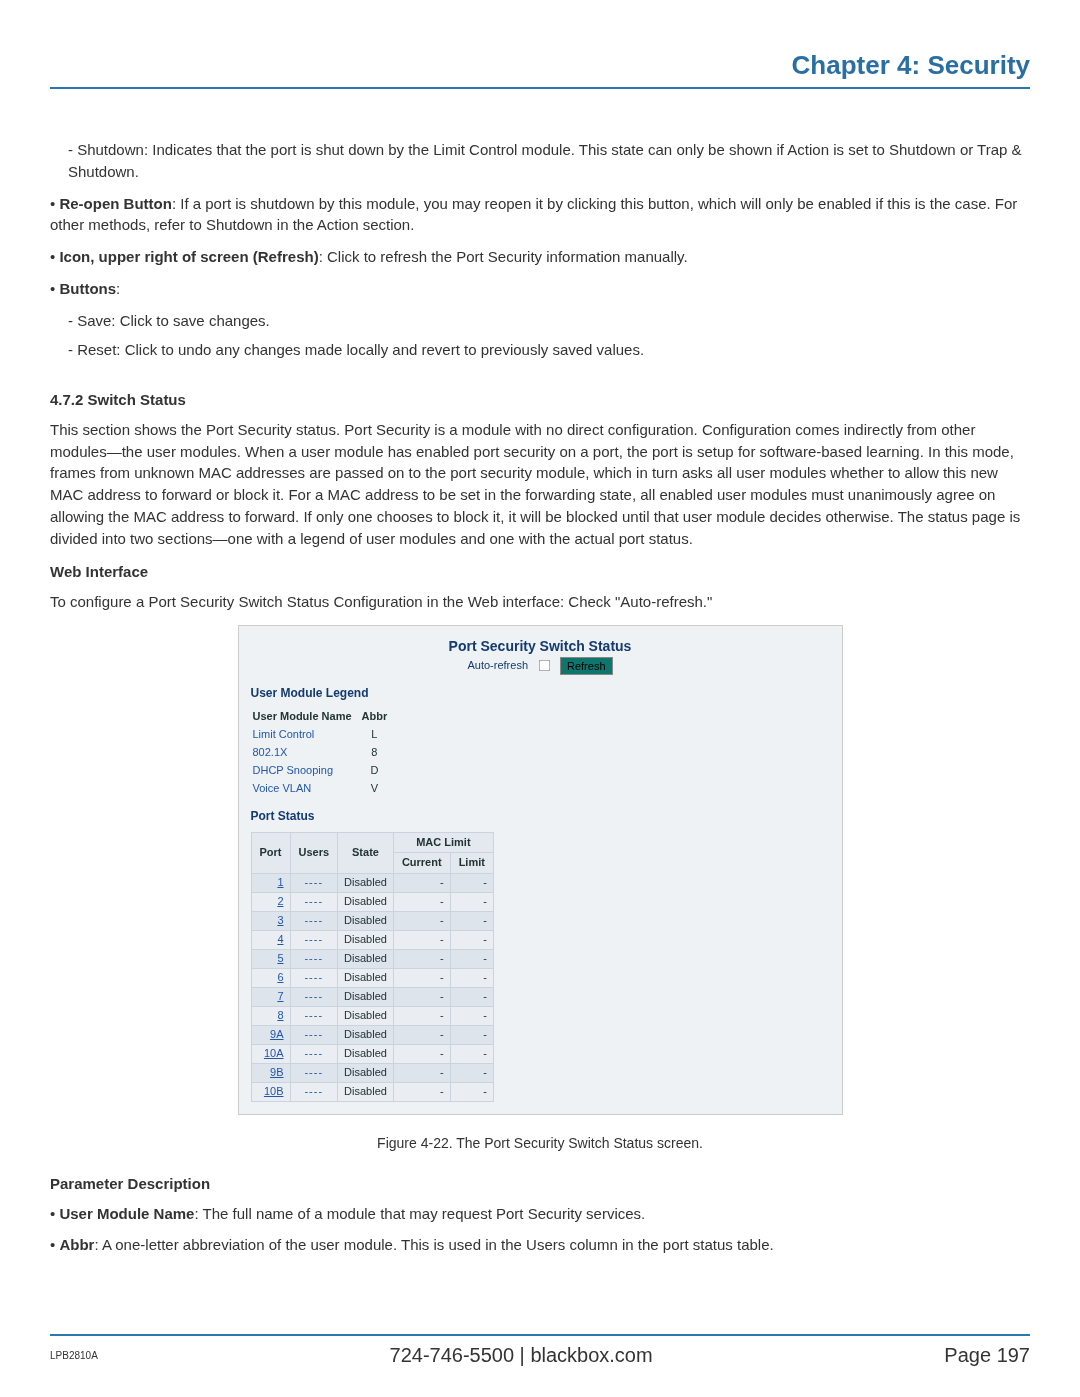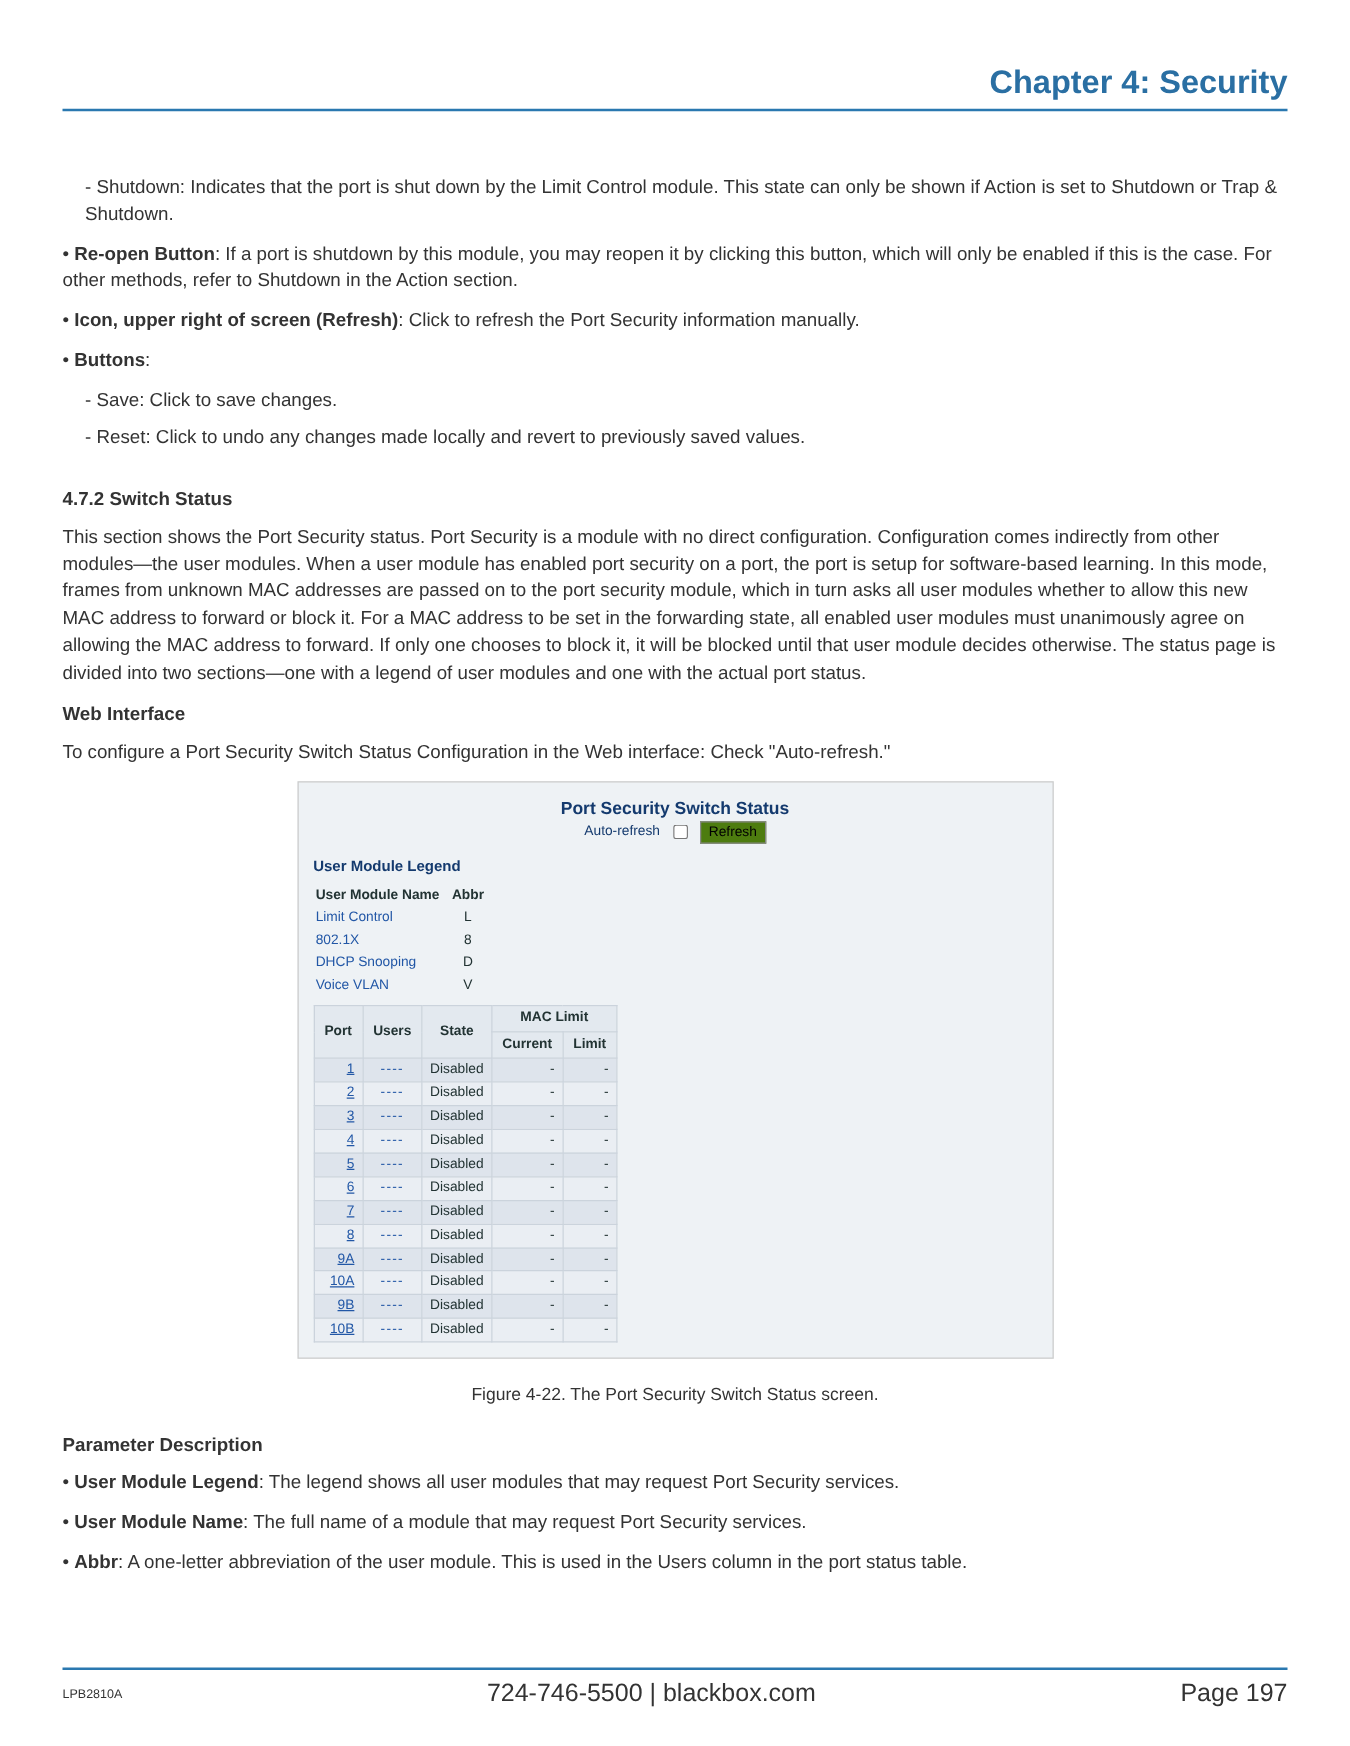--- a/index.html
+++ b/index.html
@@ -50,21 +50,21 @@
     padding: 10px 12px 12px 12px;
     box-sizing: border-box;
     position: relative;
     font-family: Tahoma, Arial, sans-serif;
     font-size: 11px;
   }
   .shot-head { display:flex; justify-content: space-between; align-items: center; flex-direction: column; }
   .shot-title { color:#143a6e; font-size: 14px; font-weight: 700; }
   .shot-ctrl { display:flex; align-items:center; gap:6px; color:#143a6e; }
   .shot-ctrl input[type=checkbox]{ transform: scale(0.9); }
-  .shot-ctrl button { background:#4d7c0f; border:1px solid #888; font-size:11px; padding:0 6px; height:18px; cursor:pointer; }
+  .shot-ctrl button { background:#0f766e; border:1px solid #888; font-size:11px; padding:0 6px; height:18px; cursor:pointer; }
   .shot-sec { color:#143a6e; font-weight:700; margin-top:10px; font-size:12px; }
 
   table.legend, table.ports {
     border-collapse: collapse;
     margin-top: 6px;
     font-size: 11px;
     color: #233;
   }
   table.legend th, table.legend td { padding: 1px 8px 1px 2px; text-align: left; }
   table.legend th { font-weight:700; }
@@ -157,20 +157,21 @@
               <td>DHCP Snooping</td>
               <td class="abbr">D</td>
             </tr>
             <tr>
               <td>Voice VLAN</td>
               <td class="abbr">V</td>
             </tr>
           </tbody>
       </table>
 
+      <div class="shot-sec">Port Status</div>
       <table class="ports">
         <thead>
           <tr>
             <th rowspan="2">Port</th>
             <th rowspan="2">Users</th>
             <th rowspan="2">State</th>
             <th colspan="2">MAC Limit</th>
           </tr>
           <tr>
             <th>Current</th>
@@ -263,23 +264,20 @@
               <td style="text-align:right;">-</td>
             </tr>
           </tbody>
       </table>
     </div>
 
     <div class="figcap">Figure 4-22. The Port Security Switch Status screen.</div>
 
     <div class="h2" style="margin-top:0;">Parameter Description</div>
     <div class="bullet">•
-      <span class="lead">User Module Legend</span><span>: The legend shows all user modules that may request Port Security services.</span>
-    </div>
-    <div class="bullet">•
       <span class="lead">User Module Name</span><span>: The full name of a module that may request Port Security services.</span>
     </div>
     <div class="bullet">•
       <span class="lead">Abbr</span><span>: A one-letter abbreviation of the user module. This is used in the Users column in the port status table.</span>
     </div>
   </div>
 
   <div class="footer">
     <div class="left">LPB2810A</div>
     <div class="mid">724-746-5500   |   blackbox.com</div>

